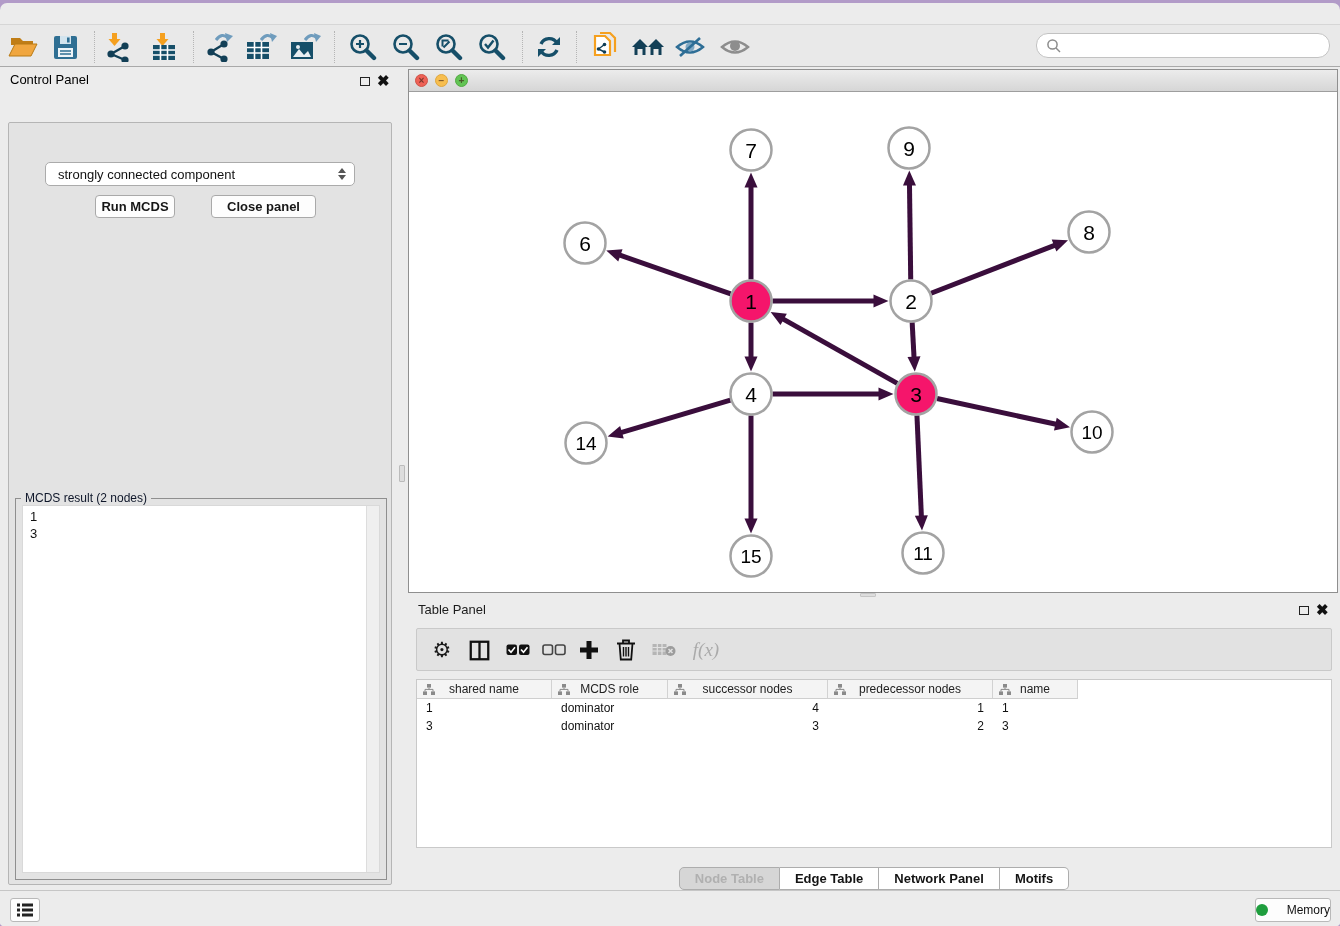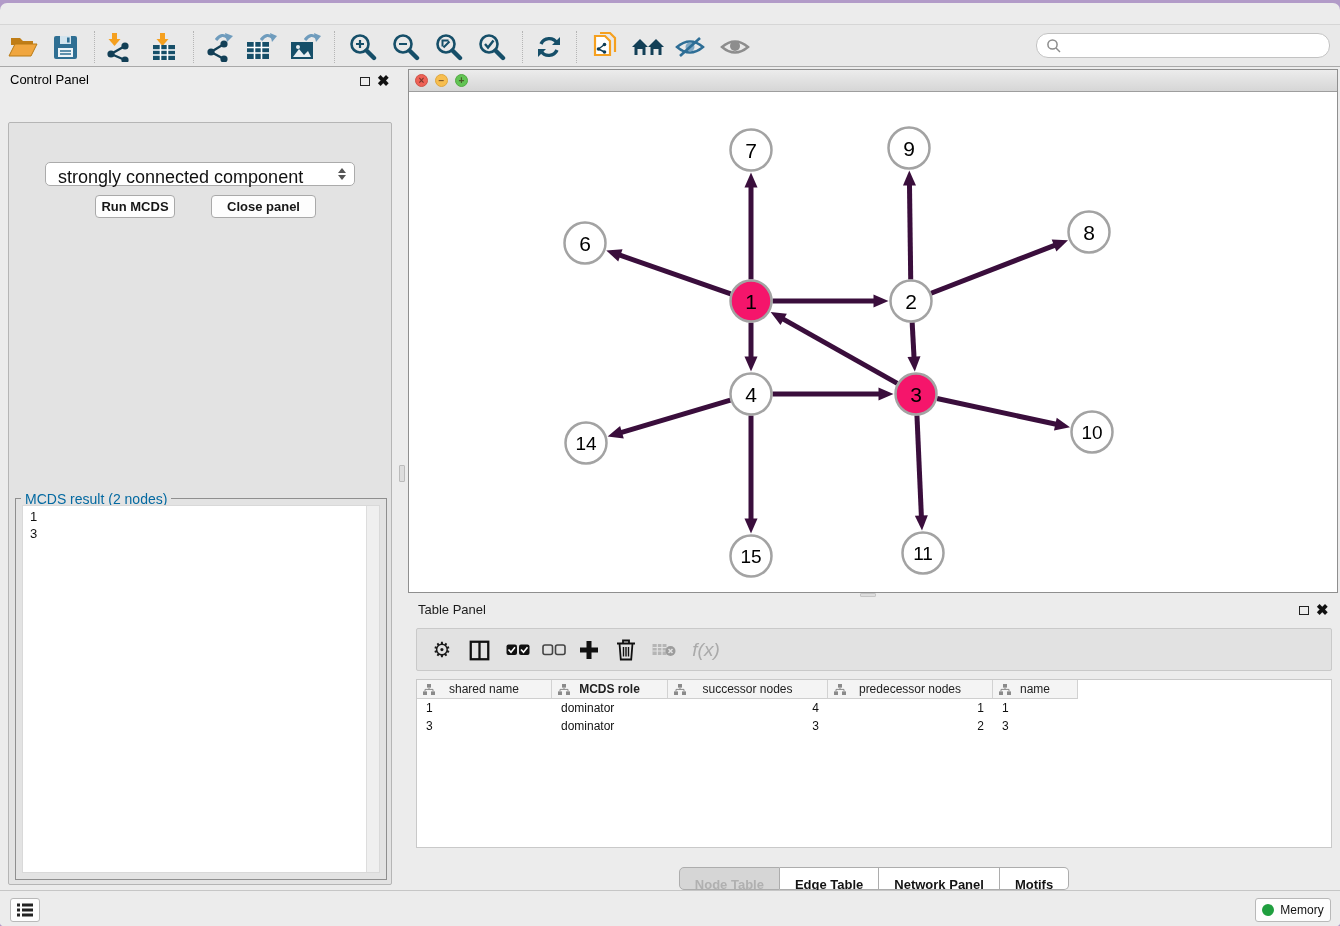--- a/index.html
+++ b/index.html
@@ -24,27 +24,27 @@
   .mini-float{position:absolute;width:10px;height:9px;border:1.5px solid #222;background:transparent}
   .mini-close{position:absolute;font-size:15px;font-weight:bold;color:#111;line-height:12px}
   #cp-tabs{position:absolute;top:96px;left:0;width:400px;text-align:center;white-space:nowrap}
   .cp-tab{display:inline-block;vertical-align:top;height:22px;line-height:20px;padding:0 14px;background:#fff;border:1px solid #a8a8a8;border-left:none;font-size:13px;font-weight:bold;color:#141414}
   .cp-tab:first-child{border-left:1px solid #a8a8a8;border-radius:4px 0 0 4px}
   .cp-tab:last-child{border-radius:0 4px 4px 0}
   .cp-tab.active{background:#dedede;color:#c0c0c0}
   #cp-body{position:absolute;top:119px;left:8px;width:384px;height:763px;background:#e3e3e3;border:1px solid #b5b5b5;border-radius:2px}
   #opt-label{position:absolute;top:18px;left:0;width:100%;text-align:center;font-size:13px;font-weight:bold;color:#161616}
   #opt-select{position:absolute;top:39px;left:36px;width:310px;height:24px;background:#fff;border:1px solid #ababab;border-radius:5px}
-  #opt-select .val{position:absolute;left:12px;top:4px;font-size:18px;color:#111}
+  #opt-select .val{position:absolute;left:12px;top:4px;font-size:13px;color:#111}
   .spin{position:absolute;right:8px;width:0;height:0;border-left:4.5px solid transparent;border-right:4.5px solid transparent}
   .spin.up{top:5px;border-bottom:5px solid #555}
   .spin.dn{bottom:5px;border-top:5px solid #555}
   .cp-btn{position:absolute;top:72px;height:23px;background:#fdfdfd;border:1px solid #a9a9a9;border-radius:4px;font-size:13px;font-weight:bold;color:#161616;text-align:center;line-height:21px}
   #groupbox{position:absolute;top:375px;left:6px;width:372px;height:382px;border:1px solid #8f8f8f}
-  #groupbox legend,.gb-legend{position:absolute;top:-8px;left:5px;background:#e3e3e3;padding:0 4px;font-size:14px;color:#0369a1}
+  #groupbox legend,.gb-legend{position:absolute;top:-8px;left:5px;background:#e3e3e3;padding:0 4px;font-size:12px;color:#0f172a}
   #result-area{position:absolute;inset:6px;background:#fff;border:1px solid #d9d9d9}
   #result-lines{position:absolute;top:2px;left:7px;font-size:13px;color:#111;line-height:17px}
   #result-scroll{position:absolute;top:0;right:0;bottom:0;width:13px;background:#efefef;border-left:1px solid #ddd}
   #v-grip{position:absolute;top:462px;left:399px;width:6px;height:17px;background:#ddd;border:1px solid #bbb;border-radius:1px}
 
   
   #netwin{position:absolute;top:66px;left:408px;width:930px;height:524px;border:1px solid #8f8f8f;background:#fff}
   #net-titlebar{position:absolute;top:0;left:0;right:0;height:22px;background:linear-gradient(#ececec,#d6d6d6);border-bottom:1px solid #9e9e9e}
   .tl{position:absolute;top:4px;width:13px;height:13px;border-radius:50%;font-size:10px;line-height:12px;text-align:center;color:rgba(60,30,20,.65);font-weight:bold}
   .tl.red{background:#ee6156;border:1px solid #ce5347}
@@ -52,39 +52,39 @@
   .tl.grn{background:#62c454;border:1px solid #52a943}
   #net-title{position:absolute;top:3px;left:0;right:0;text-align:center;font-size:13px;color:#222}
   #graph-svg{position:absolute;top:22px;left:0}
   #h-grip{position:absolute;top:590px;left:860px;width:16px;height:4px;background:#ddd;border:1px solid #c6c6c6;border-radius:1px}
 
   
   #tp-header{position:absolute;top:599px;left:418px;font-size:13px;color:#1c1c1c}
   #tp-toolbar{position:absolute;top:625px;left:416px;width:916px;height:43px;background:#e2e2e2;border:1px solid #c9c9c9;border-radius:2px}
   .tp-btn{position:absolute;top:5px;width:32px;height:32px;display:flex;align-items:center;justify-content:center}
   .gear-glyph{font-family:"DejaVu Sans",sans-serif;font-size:21px;color:#1a1a1a;line-height:22px}
-  .fx-glyph{font-family:Liberation Sans, sans-serif;font-style:italic;font-size:19px;color:#aaa}
+  .fx-glyph{font-family:Liberation Serif, serif;font-style:italic;font-size:19px;color:#aaa}
   #tbl{position:absolute;top:676px;left:416px;width:916px;height:169px;background:#fff;border:1px solid #c9c9c9}
   #tbl-header{position:absolute;top:0;left:0;height:19px;display:flex}
   .th{height:19px;background:#f4f4f4;border-right:1px solid #d2d2d2;border-bottom:1px solid #cfcfcf;display:flex;align-items:center;justify-content:center;gap:6px;font-size:12px;color:#222;position:relative}
   .th .tree-ico{position:absolute;left:6px;top:4px}
   #tbl-rows{position:absolute;top:19px;left:0;right:0}
   .tr{display:flex;height:18px}
   .td{font-size:12px;color:#111;line-height:18px;padding:0 9px;overflow:hidden}
   .td.right{text-align:right}
   #table-tabs{position:absolute;top:864px;left:408px;width:932px;text-align:center;white-space:nowrap}
-  .tp-tab{display:inline-block;vertical-align:top;height:23px;line-height:21px;padding:6px 15px;background:#fff;border:1px solid #adadad;border-left:none;font-size:13px;font-weight:bold;color:#141414}
+  .tp-tab{display:inline-block;vertical-align:top;height:23px;line-height:21px;padding:0 15px;background:#fff;border:1px solid #adadad;border-left:none;font-size:13px;font-weight:bold;color:#141414}
   .tp-tab:first-child{border-left:1px solid #adadad;border-radius:5px 0 0 5px}
   .tp-tab:last-child{border-radius:0 5px 5px 0}
   .tp-tab.active{background:#d6d6d6;color:#b0b0b0}
 
   
   #statusbar{position:absolute;left:0;right:0;bottom:0;height:36px;background:#ececec;border-top:1px solid #c6c6c6}
   #list-btn{position:absolute;left:10px;top:7px;width:30px;height:24px;background:#fdfdfd;border:1px solid #b9b9b9;border-radius:3px;display:flex;align-items:center;justify-content:center}
-  #memory-btn{position:absolute;right:9px;top:7px;width:76px;height:24px;background:#fdfdfd;border:1px solid #b9b9b9;border-radius:3px;display:flex;align-items:center;justify-content:center;gap:6px;font-size:12px;color:#111}
+  #memory-btn{position:absolute;right:9px;top:7px;width:76px;height:24px;background:#fdfdfd;border:1px solid #b9b9b9;border-radius:3px;display:flex;align-items:center;justify-content:space-between;gap:6px;font-size:12px;color:#111}
   #memory-dot{width:12px;height:12px;border-radius:50%;background:#1f9e3e}
 </style>
 </head>
 <body>
 
 <div id="app">
 
 
   <div id="toolbar">
     <span class="tb-btn" style="left:6px">
@@ -376,21 +376,21 @@
           <svg class="tree-ico" width="12" height="12" viewBox="0 0 12 12">
             <g fill="#8a8a8a">
               <rect x="4" y="0" width="4" height="3.6"></rect>
               <rect x="0" y="7.4" width="4" height="3.6"></rect>
               <rect x="8" y="7.4" width="4" height="3.6"></rect>
             </g>
             <path d="M6 3.6 V5.4 M2 7.4 V5.4 H10 V7.4" stroke="#8a8a8a" fill="none"></path>
           </svg>
           <span>shared name</span>
         </div>
-        <div class="th" style="width: 116px; font-weight: bold;">
+        <div class="th" style="width: 116px;">
           <svg class="tree-ico" width="12" height="12" viewBox="0 0 12 12">
             <g fill="#8a8a8a">
               <rect x="4" y="0" width="4" height="3.6"></rect>
               <rect x="0" y="7.4" width="4" height="3.6"></rect>
               <rect x="8" y="7.4" width="4" height="3.6"></rect>
             </g>
             <path d="M6 3.6 V5.4 M2 7.4 V5.4 H10 V7.4" stroke="#8a8a8a" fill="none"></path>
           </svg>
           <span>MCDS role</span>
         </div>

